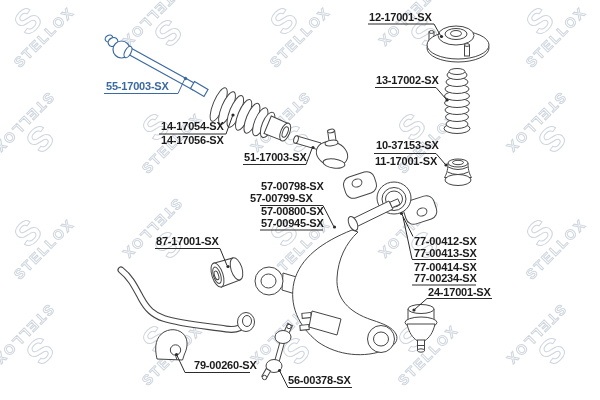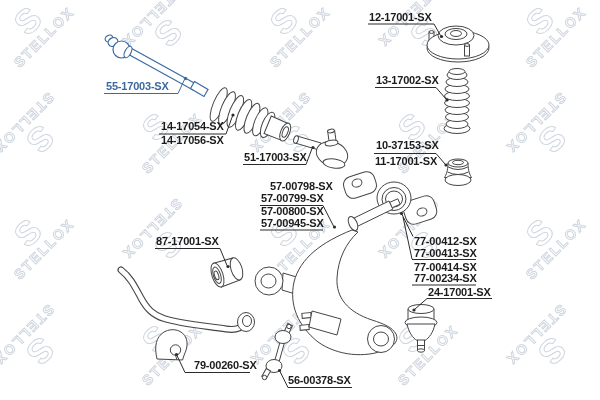--- a/index.html
+++ b/index.html
@@ -295,22 +295,22 @@
   </svg>
 
   <div class="lbl" style="left:369px;top:12px">12-17001-SX</div>
   <div class="lbl" style="left:376px;top:75px">13-17002-SX</div>
   <div class="lbl hl" style="left:106px;top:81px">55-17003-SX</div>
   <div class="lbl" style="left:161px;top:121px">14-17054-SX</div>
   <div class="lbl" style="left:161px;top:135px">14-17056-SX</div>
   <div class="lbl" style="left:244px;top:152px">51-17003-SX</div>
   <div class="lbl" style="left:376px;top:140px">10-37153-SX</div>
   <div class="lbl" style="left:375px;top:156px">11-17001-SX</div>
-  <div class="lbl" style="left:270px;top:181px">57-00798-SX</div>
-  <div class="lbl" style="left:261px;top:193px">57-00799-SX</div>
+  <div class="lbl" style="left:261px;top:181px">57-00798-SX</div>
+  <div class="lbl" style="left:250px;top:193px">57-00799-SX</div>
   <div class="lbl" style="left:261px;top:206px">57-00800-SX</div>
   <div class="lbl" style="left:261px;top:218px">57-00945-SX</div>
   <div class="lbl" style="left:414px;top:236px">77-00412-SX</div>
   <div class="lbl" style="left:414px;top:248px">77-00413-SX</div>
   <div class="lbl" style="left:414px;top:262px">77-00414-SX</div>
   <div class="lbl" style="left:414px;top:273px">77-00234-SX</div>
   <div class="lbl" style="left:428px;top:287px">24-17001-SX</div>
   <div class="lbl" style="left:156px;top:236px">87-17001-SX</div>
   <div class="lbl" style="left:194px;top:360px">79-00260-SX</div>
   <div class="lbl" style="left:288px;top:375px">56-00378-SX</div>

